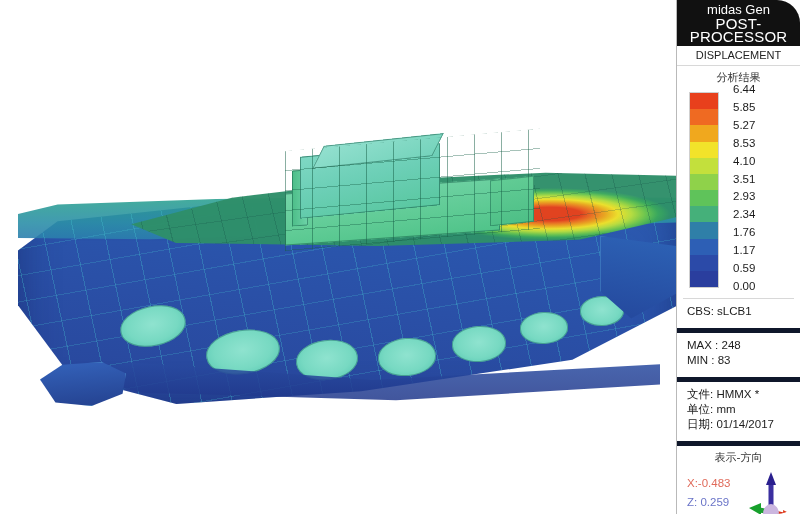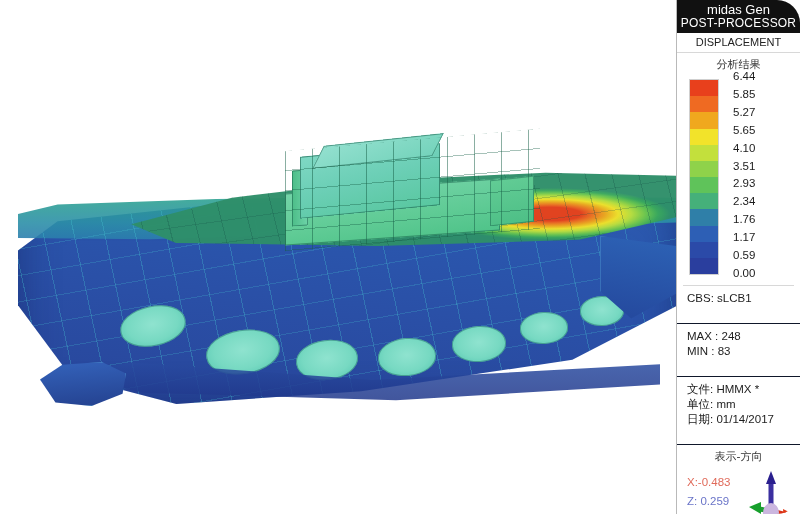--- a/index.html
+++ b/index.html
@@ -159,21 +159,21 @@
     background:#ffffff;
     border-left:1px solid #b9b9b9;
     box-sizing:border-box;
     z-index:20;
   }
   .pnl-header{
     background:#111111;color:#ffffff;
     text-align:center;padding:2px 0 3px;
   }
   .pnl-title{font-size:13px;line-height:15px;}
-  .pnl-sub{font-size:12px;line-height:13px;letter-spacing:.2px;text-align:center;}
+  .pnl-sub{font-size:15px;line-height:13px;letter-spacing:.2px;text-align:center;}
   .pnl-mode{
     text-align:center;font-size:11px;color:#222;
     padding:3px 0 4px;border-bottom:1px solid #d8d8d8;
   }
   .pnl-anal{
     text-align:center;font-size:11px;color:#333;
     padding:4px 0 5px;
     font-family:"DejaVu Sans","Liberation Sans",sans-serif;
   }
 
@@ -189,21 +189,21 @@
     position:absolute;left:56px;top:-7px;width:62px;height:210px;
     display:flex;flex-direction:column;justify-content:space-between;
   }
   #legend-values span{
     font-size:11.5px;color:#1b1b1b;text-align:left;
     line-height:13px;
     font-family:"Liberation Sans",sans-serif;
   }
 
   .pnl-sep{height:1px;background:#d8d8d8;margin:0 6px;}
-  .blk{padding:5px 8px 17px 10px;border-bottom:1px solid #0f172a;}
+  .blk{padding:5px 8px 9px 10px;border-bottom:5px solid #0f172a;}
   .blk div{font-size:11.5px;color:#1d1d1d;line-height:15px;}
   .blk-cjk div{font-family:Liberation Sans, sans-serif;}
   .blk-title{
     text-align:center;font-size:11px;color:#333;padding:4px 0 5px;
     font-family:"DejaVu Sans","Liberation Sans",sans-serif;
   }
   #coords{position:relative;height:86px;padding:4px 0 0 10px;}
   #coords .cline{font-size:11.5px;line-height:19px;}
   .cx{color:#e06a5a;}
   .cy{color:#8ed08a;}
@@ -265,21 +265,21 @@
           <div style="background: rgb(69, 176, 122);"></div>
           <div style="background: rgb(47, 127, 168);"></div>
           <div style="background: rgb(45, 95, 181);"></div>
           <div style="background: rgb(43, 74, 168);"></div>
           <div style="background: rgb(42, 62, 158);"></div>
         </div>
       <div id="legend-values">
           <span>6.44</span>
           <span>5.85</span>
           <span>5.27</span>
-          <span>5.65</span>
+          <span>8.53</span>
           <span>4.10</span>
           <span>3.51</span>
           <span>2.93</span>
           <span>2.34</span>
           <span>1.76</span>
           <span>1.17</span>
           <span>0.59</span>
           <span>0.00</span>
         </div>
     </div>

